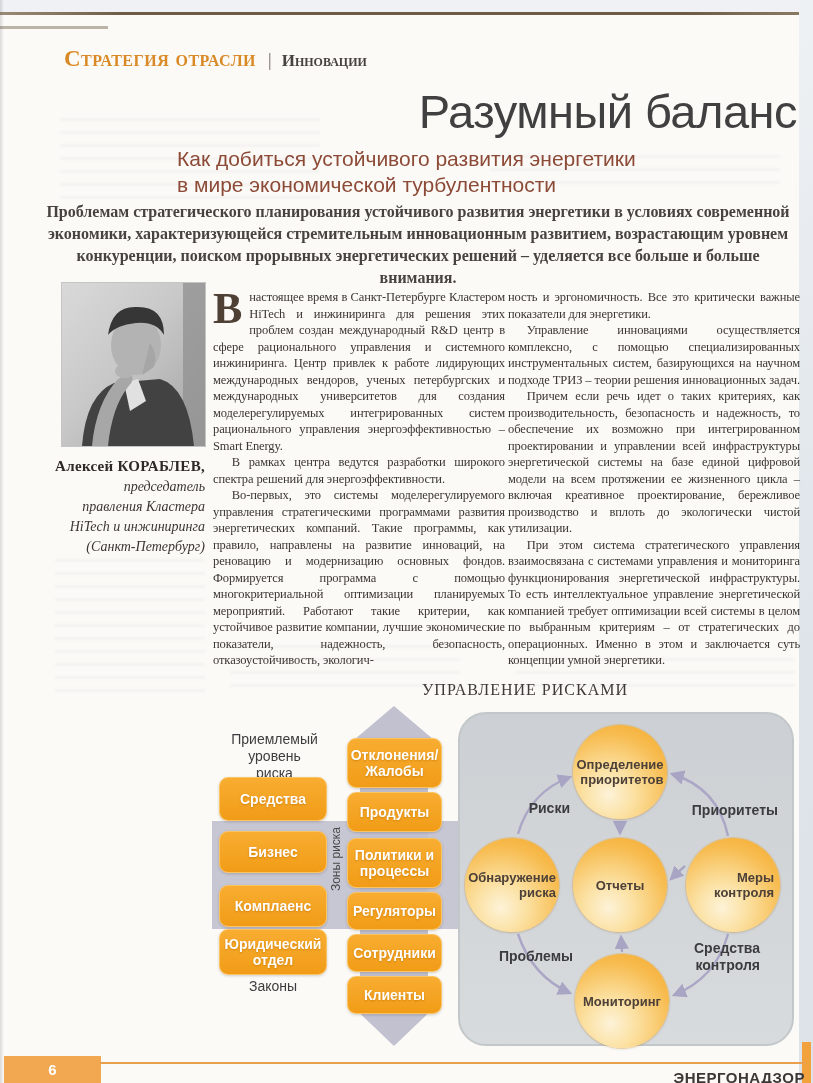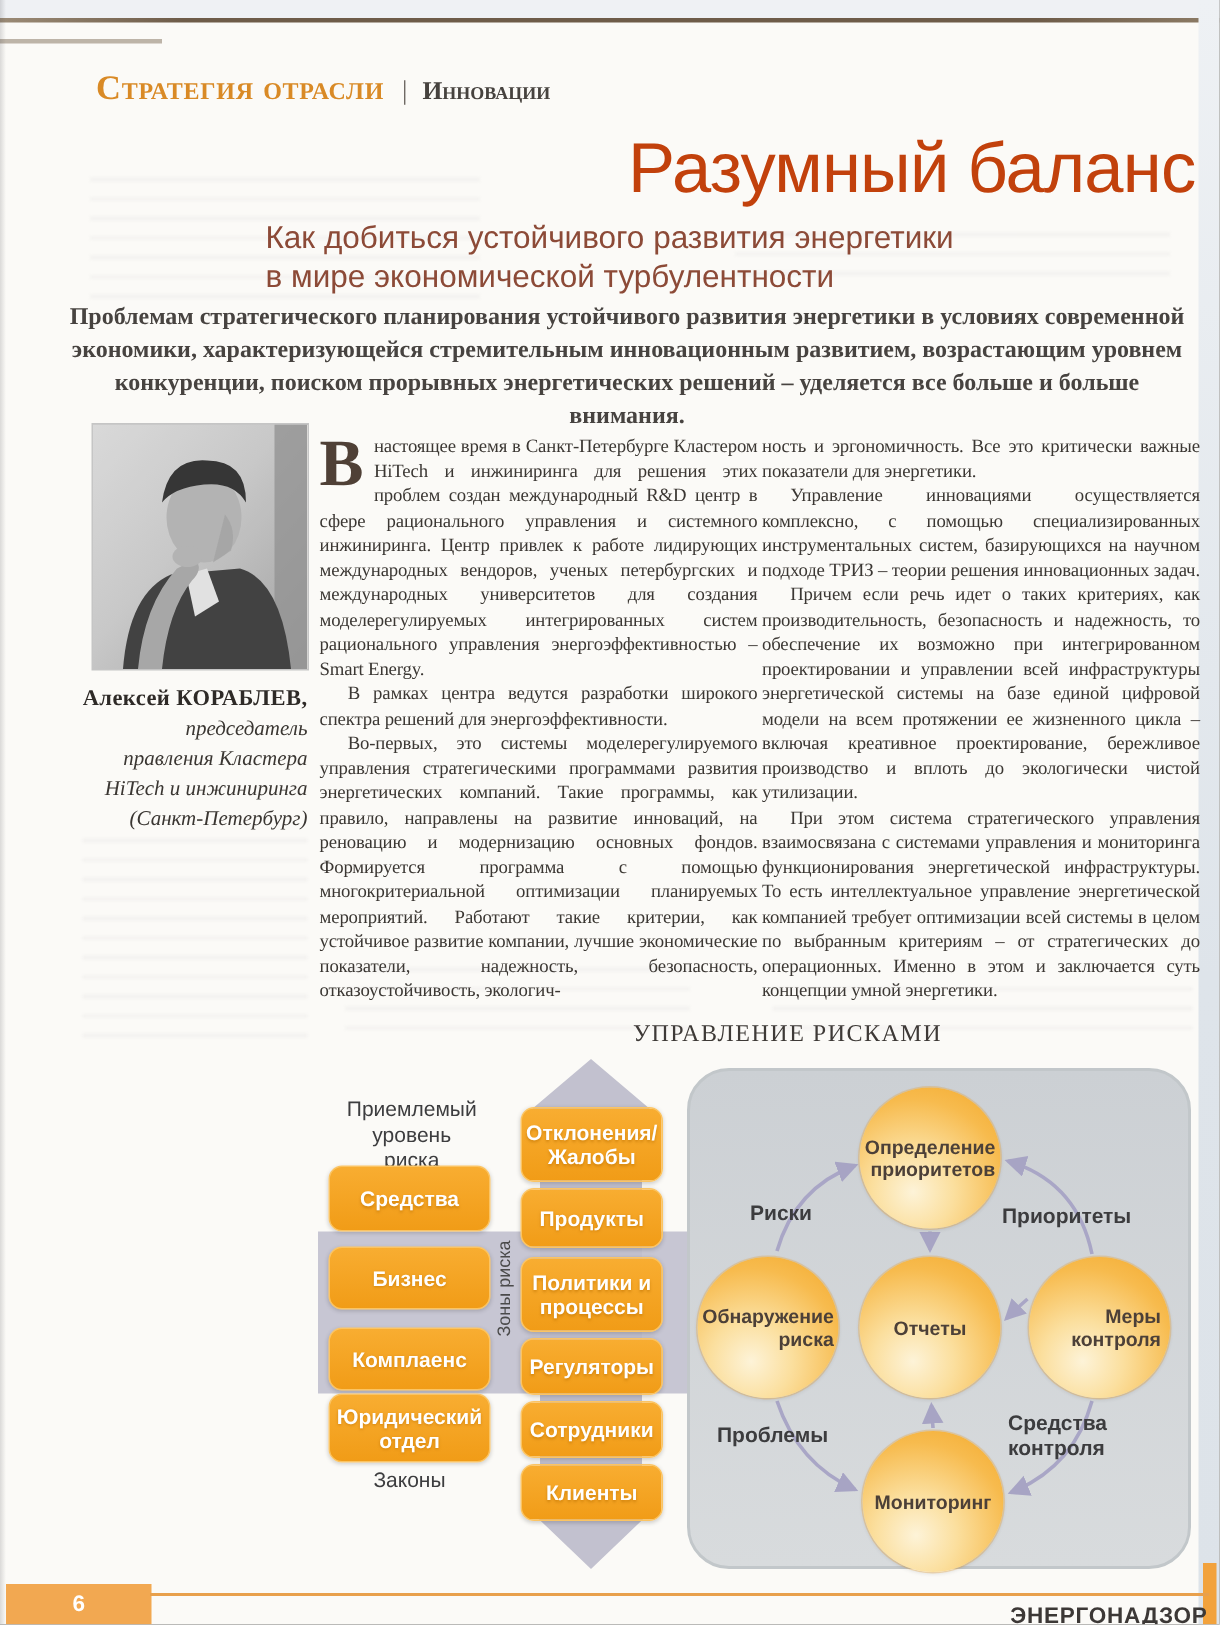--- a/index.html
+++ b/index.html
@@ -18,21 +18,21 @@
   .bleed{position:absolute;filter:blur(1px);opacity:.55;
         background:repeating-linear-gradient(180deg,rgba(0,0,0,0) 0 3px,rgba(125,122,132,.10) 3px 6px,rgba(0,0,0,0) 6px 13px);}
   
   .kicker{position:absolute;left:64px;top:46px;white-space:nowrap;}
   .kicker .sec{font-variant:small-caps;font-weight:bold;font-size:23px;letter-spacing:.5px;color:#d98a26;}
   .kicker .sep{font-size:18px;color:#6b6560;margin:0 6px 0 8px;}
   .kicker .top{font-variant:small-caps;font-weight:bold;font-size:17px;color:#46423e;}
   
   .headline{position:absolute;right:16px;top:84px;width:620px;text-align:right;
         font-family:"Liberation Sans",sans-serif;font-weight:500;font-size:47px;
-        letter-spacing:-.5px;color:#c2410c;}
+        letter-spacing:-.5px;color:#404040;}
   .deck{position:absolute;right:16px;top:146px;width:620px;text-align:left;
         font-family:"Liberation Sans",sans-serif;font-size:21px;line-height:26px;
         font-weight:500;color:#8c4a37;}
   .lead{position:absolute;left:46px;top:201px;width:744px;text-align:center;
         font-size:16px;line-height:22px;font-weight:700;color:#474340;}
   
   .photo{position:absolute;left:62px;top:283px;width:143px;height:163px;
         filter:grayscale(1) contrast(.95);box-shadow:0 0 0 1px #c9c9c9;}
   .caption{position:absolute;left:36px;top:458px;width:169px;text-align:right;}
   .caption .nm{font-weight:bold;font-size:15px;color:#2e2a27;letter-spacing:.3px;}
@@ -65,21 +65,21 @@
         background:linear-gradient(#ccd0d4,#d8dbdd);border:2px solid #c2c7ca;
         border-radius:28px;box-sizing:border-box;}
   .cycle svg{position:absolute;left:0;top:0;}
   .circle{position:absolute;width:94px;height:94px;border-radius:50%;
         background:radial-gradient(circle at 38% 74%,#fdf3d8 0%,#fbdf9e 30%,#f7bb4e 68%,#f3a829 100%);
         box-shadow:0 0 0 1px rgba(235,165,60,.35),0 1px 3px rgba(0,0,0,.12);
         display:flex;align-items:center;justify-content:center;text-align:right;
         font-family:"Liberation Sans",sans-serif;font-weight:bold;font-size:13px;line-height:15px;
         color:#4c4038;padding:6px;box-sizing:border-box;}
   .edge-label{position:absolute;font-family:"Liberation Sans",sans-serif;font-weight:bold;
-        font-size:14px;line-height:17px;color:#3c3c3e;text-align:left;}
+        font-size:14px;line-height:17px;color:#3c3c3e;text-align:right;}
   
   .folio{position:absolute;left:4px;top:1056px;width:97px;height:27px;background:#f2a851;
         display:flex;align-items:center;justify-content:center;
         font-family:"Liberation Sans",sans-serif;font-weight:bold;font-size:15px;color:#fff;}
   .foot-line{position:absolute;left:100px;top:1062px;width:706px;height:2px;background:#e8a04c;}
   .mag{position:absolute;right:8px;top:1069px;width:200px;height:14px;overflow:hidden;
         text-align:right;font-family:"Liberation Sans",sans-serif;font-weight:bold;
         font-size:15px;color:#3c3836;letter-spacing:.5px;}
 </style>
 </head>

